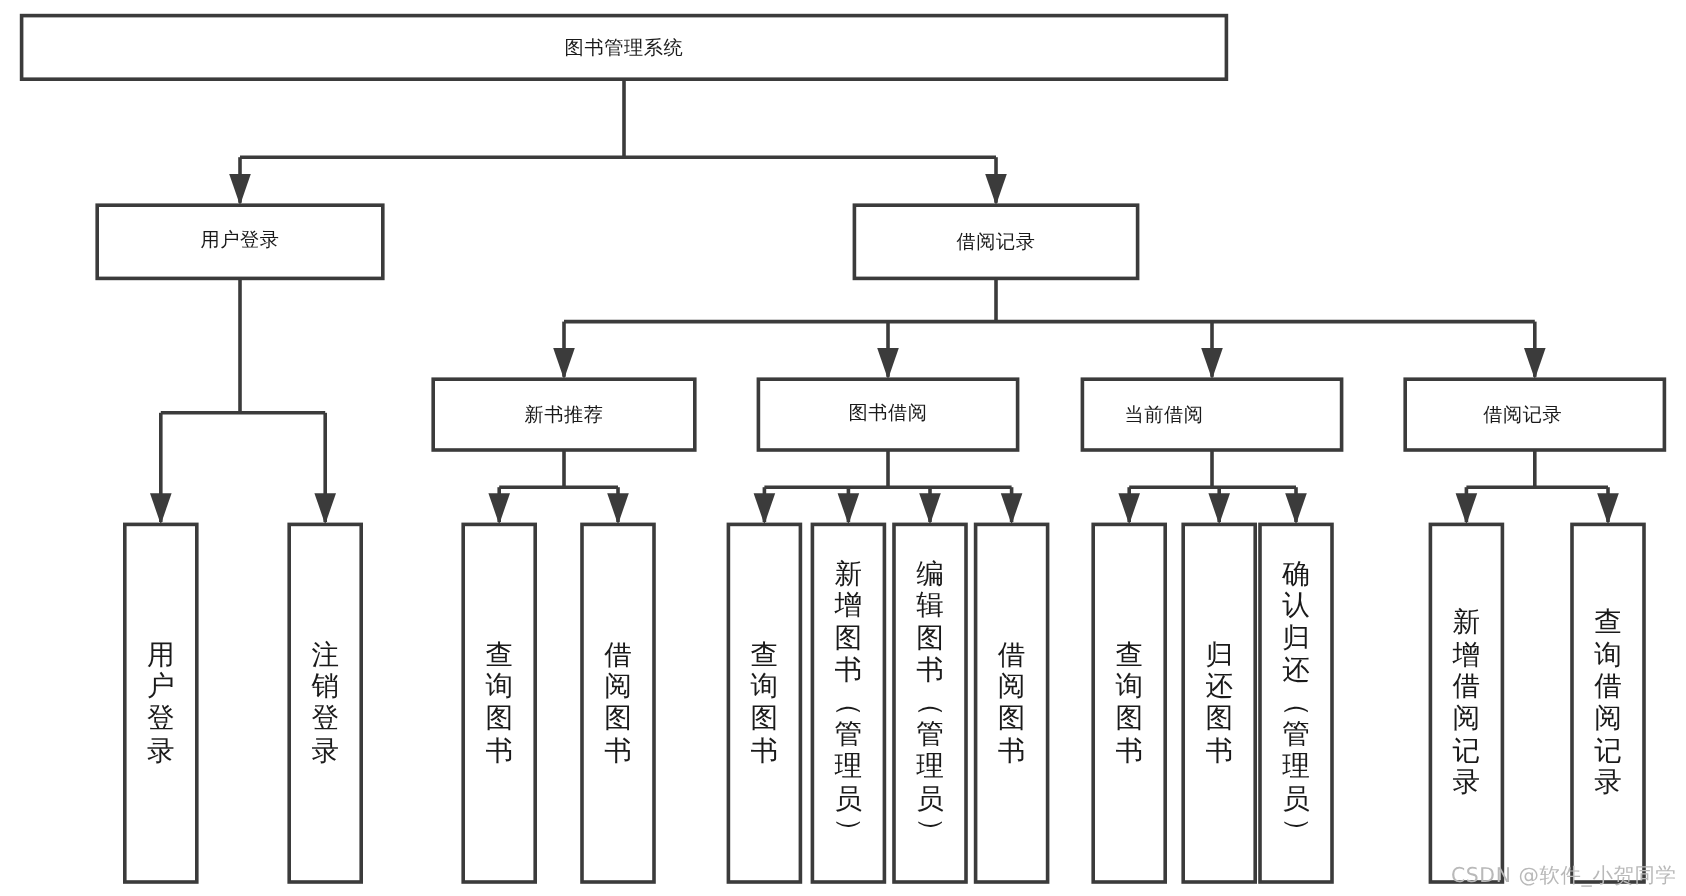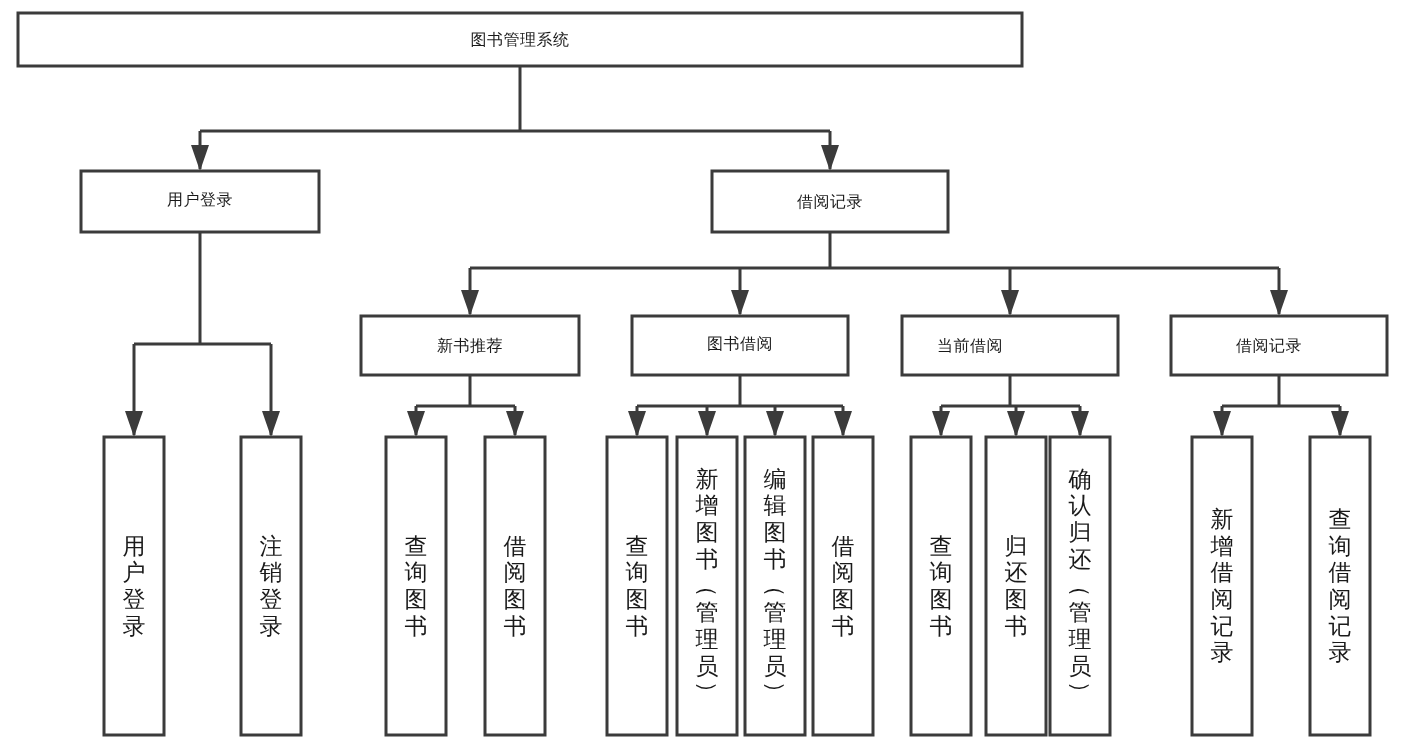--- a/index.html
+++ b/index.html
@@ -259,13 +259,14 @@
       </div>
       <div class="node-label-v" style="left: 1310px; top: 437px; width: 60px; height: 298px;">
         <span class="vchar">查</span>
         <span class="vchar">询</span>
         <span class="vchar">借</span>
         <span class="vchar">阅</span>
         <span class="vchar">记</span>
         <span class="vchar">录</span>
       </div>
     </div>
+  <div class="watermark">CSDN @软件_小贺同学</div>
 </div>
 
 </body></html>

